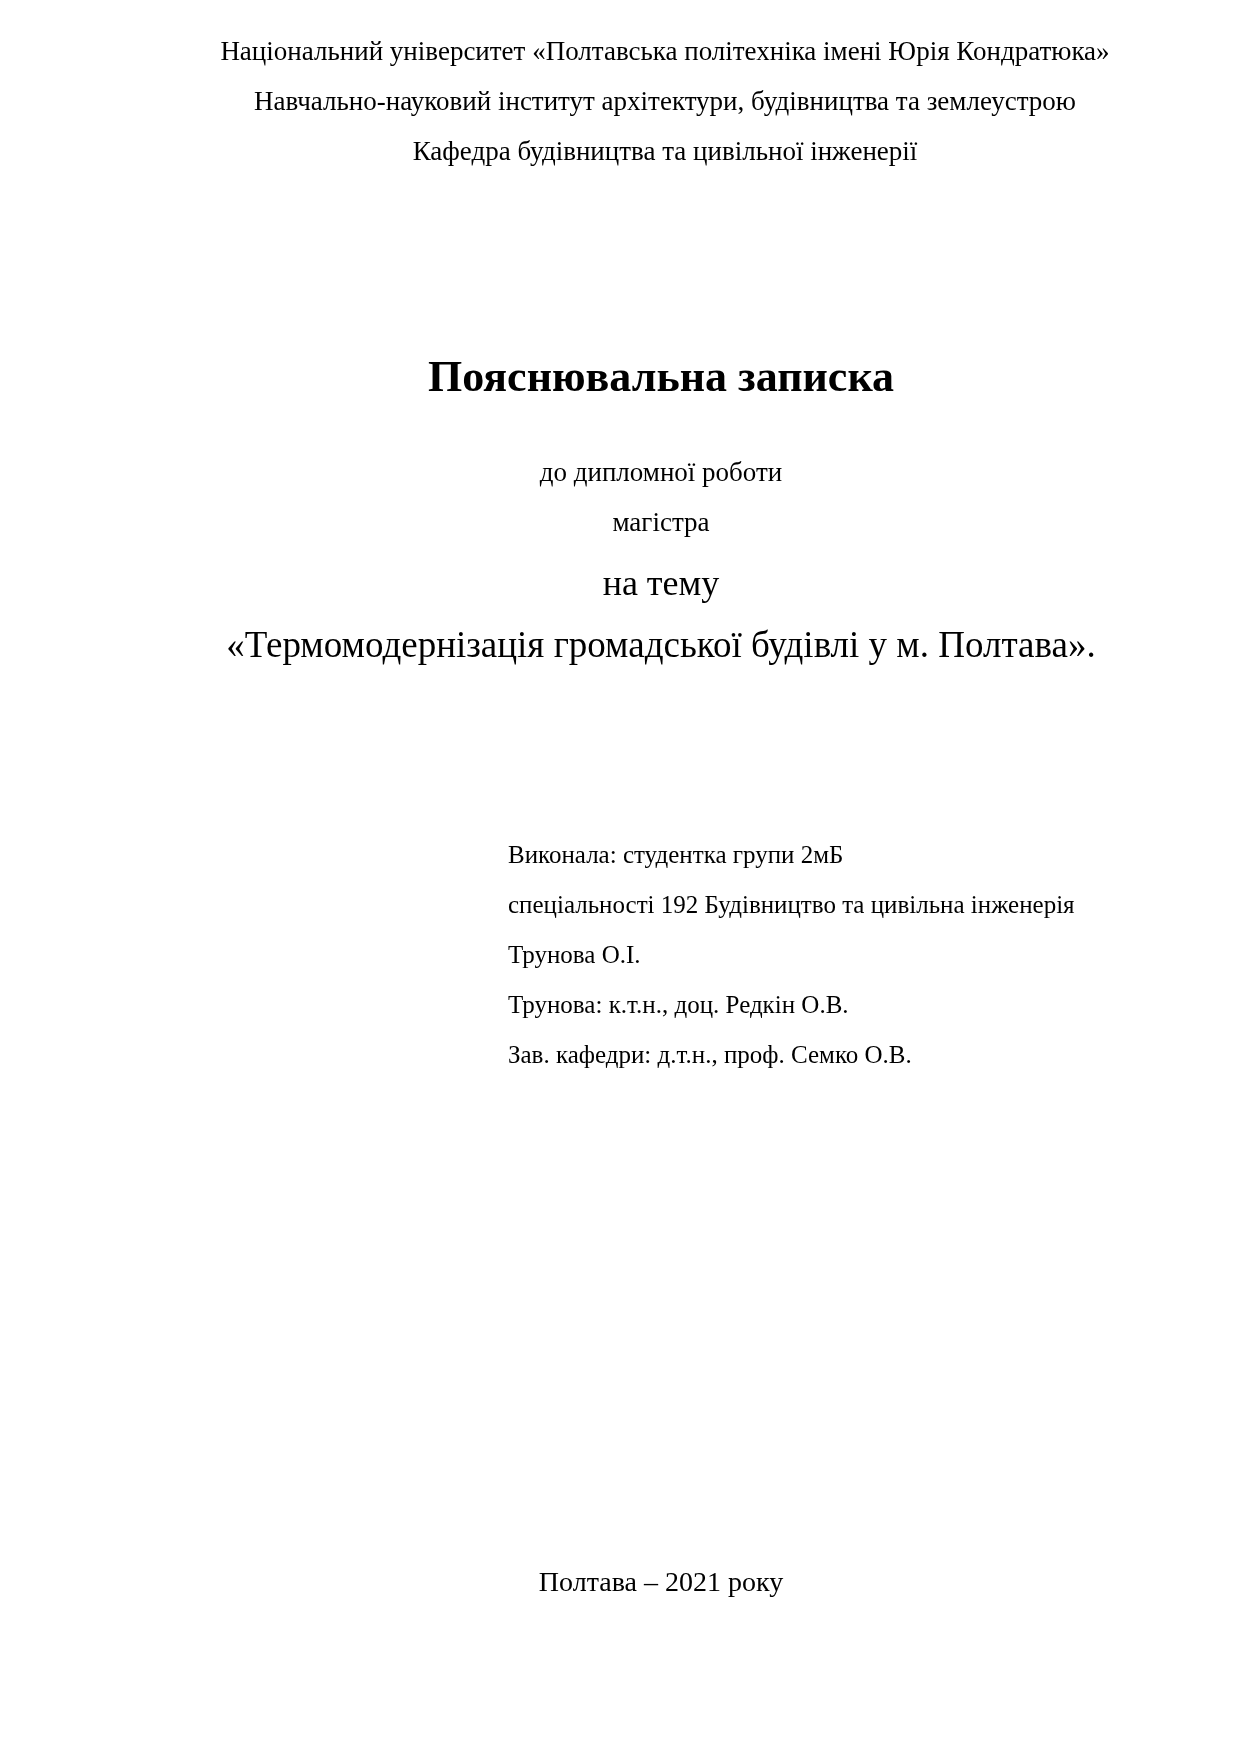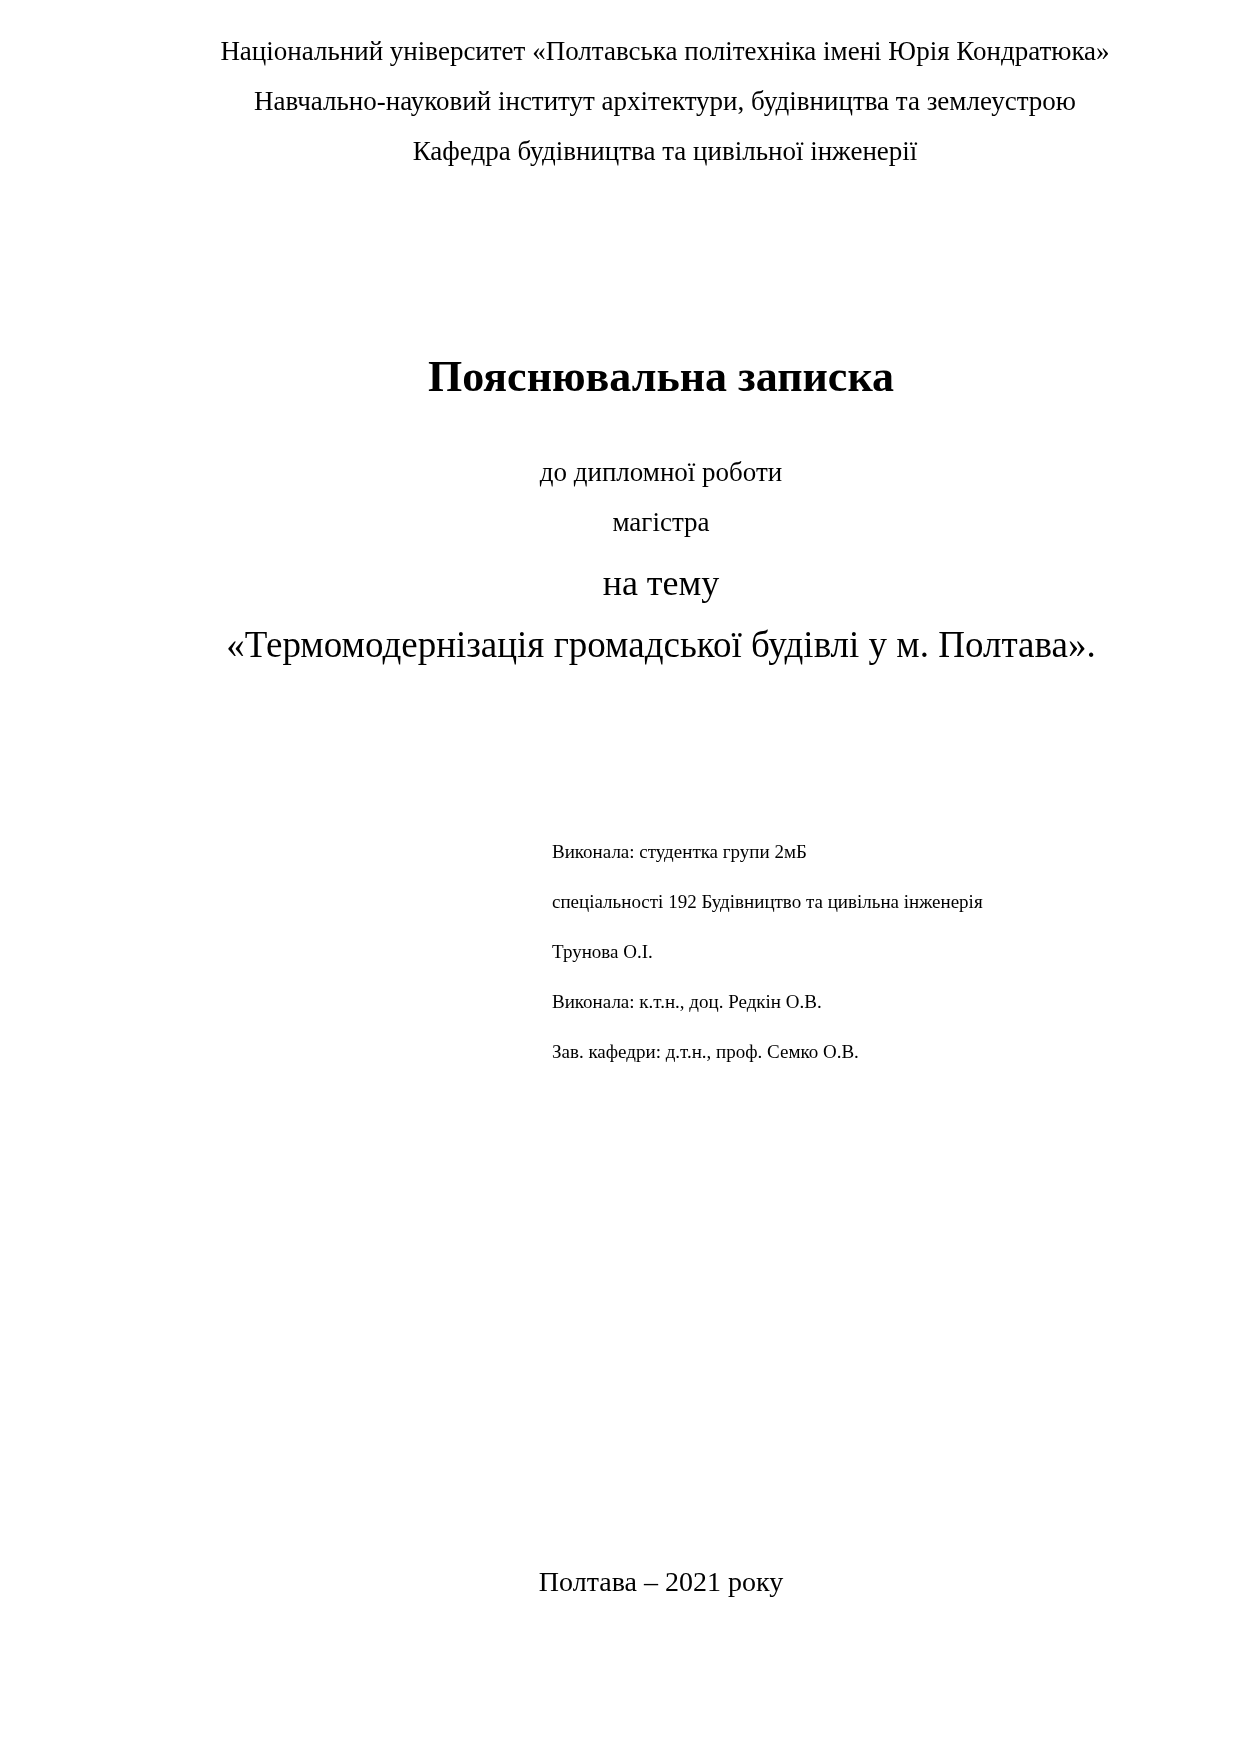--- a/index.html
+++ b/index.html
@@ -47,22 +47,21 @@
     .sub {
       font-size: 27px;
     }
     #sub-1 { top: 459px; left: 0; width: 1322px; }
     #sub-2 { top: 509px; left: 0; width: 1322px; }
     #sub-3 { top: 565px; left: 0; width: 1322px; font-size: 36px; }
     #topic { top: 626px; left: 0; width: 1322px; font-size: 37px; }
 
     .info {
       left: 508px;
-      font-size: 19px;
-      margin-left: 44px;
+      font-size: 25px;
     }
     #info-1 { top: 842px; }
     #info-2 { top: 892px; }
     #info-3 { top: 942px; text-align: center; }
     #info-4 { top: 992px; }
     #info-5 { top: 1042px; text-align: center; }
 
     #footer {
       top: 1568px;
       left: 0; width: 1322px;
@@ -84,19 +83,19 @@
   <div id="sub-1" class="line center sub">до дипломної роботи</div>
   <div id="sub-2" class="line center sub">магістра</div>
   <div id="sub-3" class="line center sub">на тему</div>
 
   <div id="topic" class="line center">«Термомодернізація громадської будівлі у м. Полтава».</div>
 
   <div class="info-block">
     <div id="info-1" class="line info">Виконала: студентка групи 2мБ</div>
     <div id="info-2" class="line info">спеціальності 192 Будівництво та цивільна інженерія</div>
     <div id="info-3" class="line info">Трунова О.І.</div>
-    <div id="info-4" class="line info">Виконала: к.т.н., доц. Редкін О.В.</div>
+    <div id="info-4" class="line info">Трунова: к.т.н., доц. Редкін О.В.</div>
     <div id="info-5" class="line info">Зав. кафедри: д.т.н., проф. Семко О.В.</div>
   </div>
 
   <div id="footer" class="line">Полтава – 2021 року</div>
 
 </div>
 
 </body></html>

